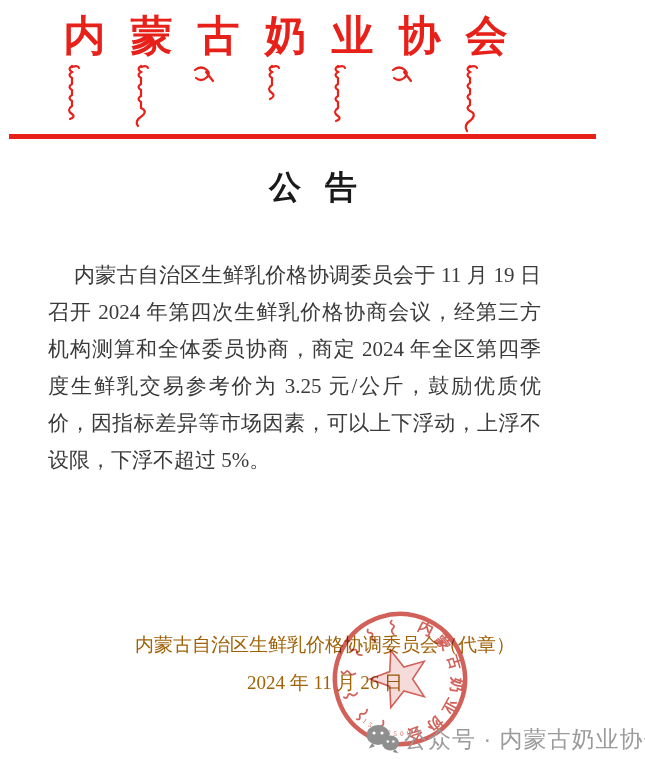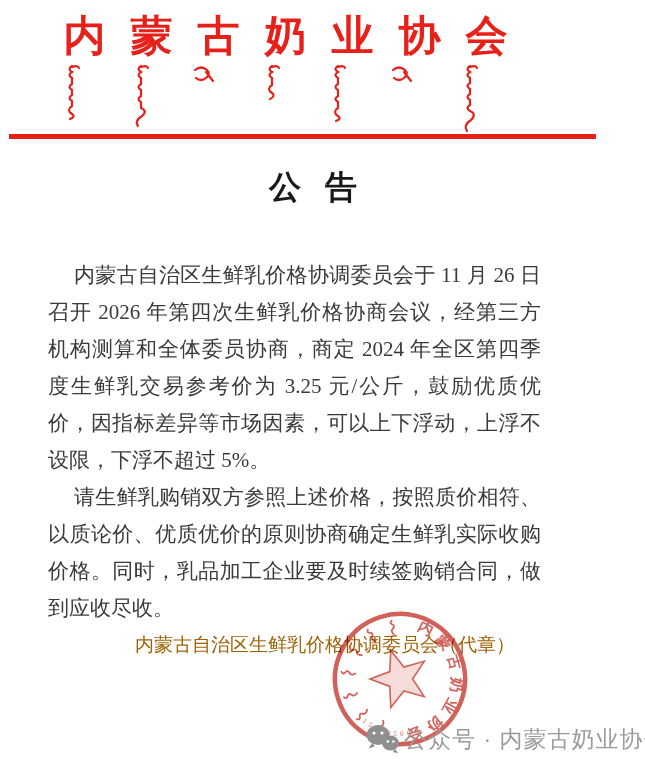--- a/index.html
+++ b/index.html
@@ -89,26 +89,26 @@
     <svg style="left:458px;top:65px" width="24" height="70" viewBox="0 0 24 70">
       <path d="M12,2 q6,-2 7,1 M12,1 q-5,3 0,6 q-5,3 0,6 l0,5 q-5,3 0,6 l0,5 q-5,3 0,6 l0,5 q-5,3 0,6 q7,3 1,9 q-8,5 -4,11"></path>
     </svg>
   </div>
 
   <div class="red-rule"></div>
 
   <div class="doc-title">公 告</div>
 
   <div class="doc-body">
-    <p>内蒙古自治区生鲜乳价格协调委员会于 11 月 26 日召开 2026 年第四次生鲜乳价格协商会议，经第三方机构测算和全体委员协商，商定 2024 年全区第四季度生鲜乳交易参考价为 3.25 元/公斤，鼓励优质优价，因指标差异等市场因素，可以上下浮动，上浮不设限，下浮不超过 5%。</p>
-    <p>请生鲜乳购销双方参照上述价格，按照质价相符、以质论价、优质优价的原则协商确定生鲜乳实际收购价格。同时，乳品加工企业要及时续签购销合同，做到应收尽收。</p>
+    <p>内蒙古自治区生鲜乳价格协调委员会于 11 月 19 日召开 2024 年第四次生鲜乳价格协商会议，经第三方机构测算和全体委员协商，商定 2024 年全区第四季度生鲜乳交易参考价为 3.25 元/公斤，鼓励优质优价，因指标差异等市场因素，可以上下浮动，上浮不设限，下浮不超过 5%。</p>
   </div>
 
   <div class="sign-block">
     <div class="sign-line">内蒙古自治区生鲜乳价格协调委员会（代章）</div>
+    <div class="date-line">2024 年 11 月 26 日</div>
   </div>
 
   <svg class="seal" viewBox="0 0 148 148">
     <g transform="rotate(-18 74 74)">
       <circle class="ring" cx="74" cy="74" r="65"></circle>
       <path class="star" d="M74,44 L81.4,63.8 L102.5,64.7 L86,77.9 L91.6,98.3 L74,86.6 L56.4,98.3 L62,77.9 L45.5,64.7 L66.6,63.8 Z"></path>
 
       <text class="ring-char" x="110.8" y="37.2" transform="rotate(45 110.8 37.2)">内</text>
       <text class="ring-char" x="122.2" y="54.5" transform="rotate(68 122.2 54.5)">蒙</text>
       <text class="ring-char" x="126" y="74.9" transform="rotate(91 126 74.9)">古</text>

